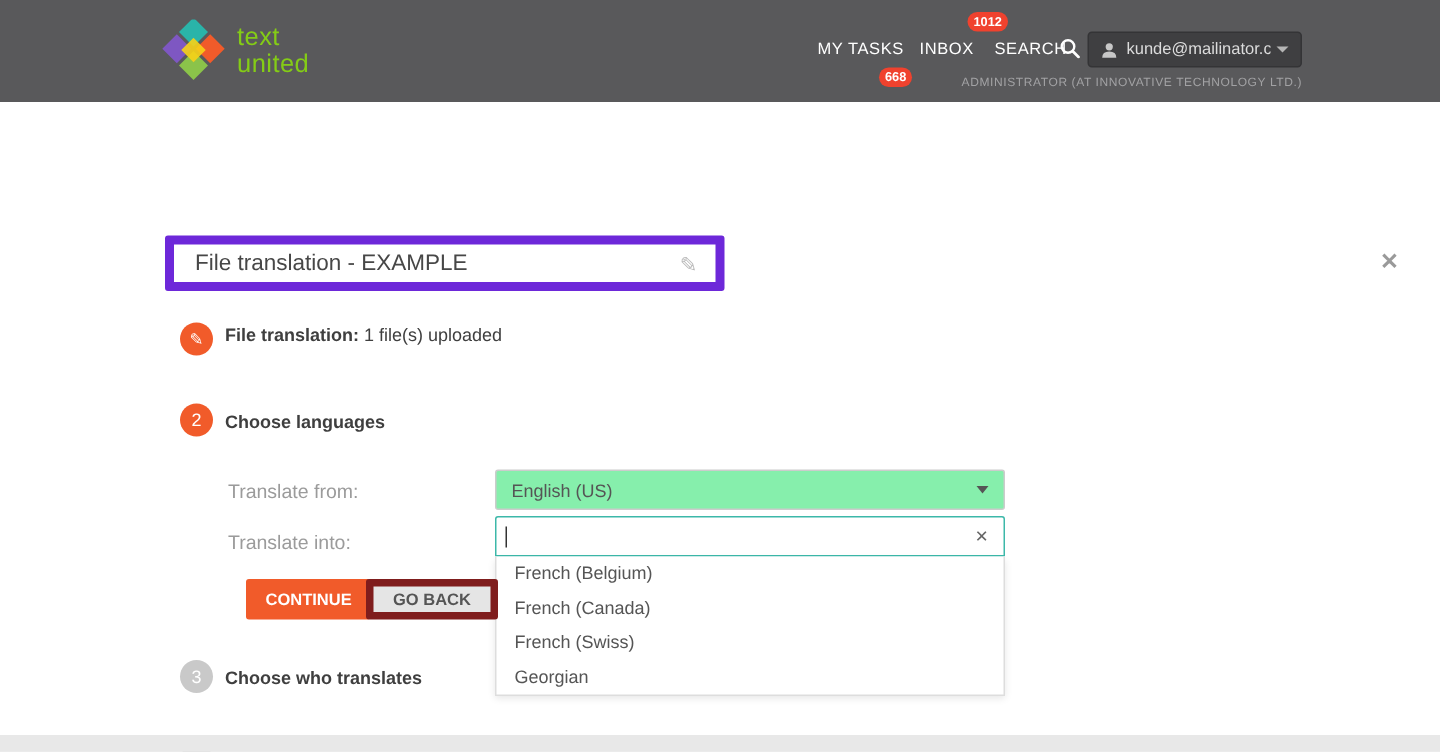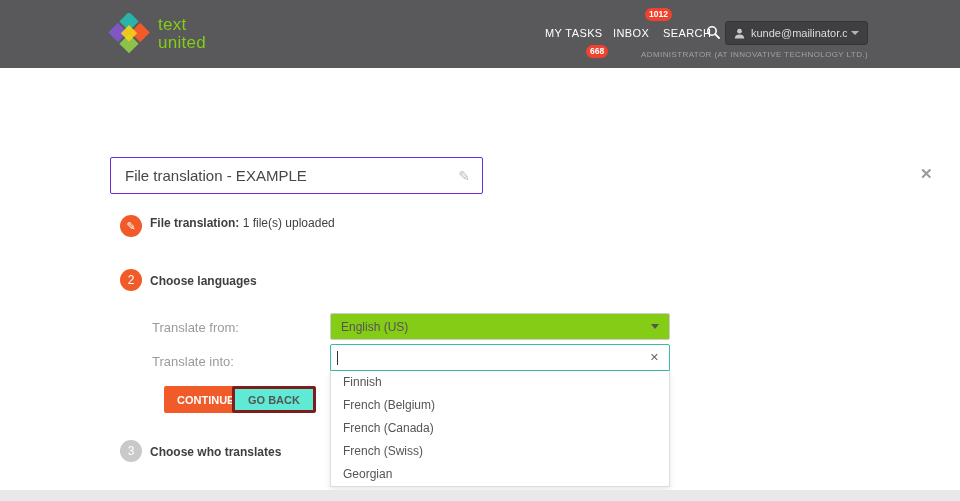--- a/index.html
+++ b/index.html
@@ -22,55 +22,55 @@
                  border:1px solid #343436; border-radius:3px; display:flex; align-items:center;
                  padding:0 8px; cursor:pointer; }
   .account-email { color:#dcdcdc; font-size:11px; margin-left:6px; flex:1; white-space:nowrap; overflow:hidden; }
   .caret-down { width:0; height:0; border-left:4px solid transparent; border-right:4px solid transparent;
                 border-top:4px solid #b5b5b5; margin-left:4px; }
   .role-text { position:absolute; right:92px; top:50px; font-size:8px; color:#a2a2a4; letter-spacing:0.4px; }
 
   
   .panel { position:absolute; top:68px; left:0; width:960px; height:422px; background:#ffffff; }
 
-  .title-box { position:absolute; left:110px; top:89px; width:373px; height:37px; border:1px solid #6d28d9;
+  .title-box { position:absolute; left:110px; top:89px; width:373px; height:37px; border:6px solid #6d28d9;
                border-radius:2px; background:#fff; display:flex; align-items:center; }
   .title-text { padding-left:14px; font-size:15px; color:#474747; flex:1; }
   .title-edit { width:36px; text-align:center; color:#b9b9b9; font-size:14px; cursor:pointer; }
 
   .close-x { position:absolute; left:920px; top:97px; color:#9a9a9a; font-size:15px; font-weight:bold; cursor:pointer; }
 
   .step-circle { position:absolute; width:22px; height:22px; border-radius:50%; color:#fff; font-size:12px;
                  display:flex; align-items:center; justify-content:center; }
   .step-orange { background:#f15b2a; }
   .step-gray   { background:#c9c9c9; }
   .step-label  { position:absolute; font-size:12px; color:#3f3f3f; }
   .bold { font-weight:bold; }
 
   .form-label { position:absolute; font-size:13px; color:#9b9b9b; }
 
   .select-box { position:absolute; left:330px; top:245px; width:340px; height:27px; border:1px solid #cccccc;
-                border-radius:2px; background:#84cc16; display:flex; align-items:center; padding:0 10px;
+                border-radius:2px; background:#86efac; display:flex; align-items:center; padding:0 10px;
                 font-size:12px; color:#555; cursor:pointer; }
   .select-caret { margin-left:auto; width:0; height:0; border-left:4px solid transparent;
                   border-right:4px solid transparent; border-top:5px solid #555; }
 
   .input-box { position:absolute; left:330px; top:276px; width:340px; height:27px; border:1px solid #3cb8a9;
                border-radius:2px 2px 0 0; background:#fff; display:flex; align-items:center; padding:0 10px 0 6px; }
   .text-cursor { width:1px; height:14px; background:#333; }
   .clear-x { margin-left:auto; color:#666; font-size:11px; cursor:pointer; }
 
   .dropdown-list { position:absolute; left:330px; top:303px; width:340px; background:#fff;
                    border:1px solid #ddd; border-top:none; box-shadow:0 2px 5px rgba(0,0,0,0.10); }
   .option { height:23px; line-height:23px; padding-left:12px; font-size:12px; color:#555; cursor:pointer; }
 
   .btn { position:absolute; top:318px; height:27px; font-size:11px; font-weight:bold; border-radius:2px;
          cursor:pointer; font-family:"Liberation Sans", sans-serif; }
   .btn-continue { left:152px; padding:4px 13px; background:#f15b2a; color:#fff; border:none;margin-left:12px; }
-  .btn-goback  { left:232px; padding:0 13px; background:#5eead4; color:#555; border:3px solid #7f1d1d; }
+  .btn-goback  { left:244px; padding:0 13px; background:#e5e5e5; color:#555; border:5px solid #7f1d1d; }
 
   .bottom-strip { position:absolute; left:0; bottom:0; width:960px; height:11px; background:#e8e8e8; }
 </style>
 </head>
 <body>
 
 <div class="screen">
 
   <div class="header">
 
@@ -142,21 +142,20 @@
     </div>
 
     <span class="form-label" style="left:152px; top:286px;">Translate into:</span>
     <div class="input-box">
       <span class="text-cursor"></span>
       <span></span>
       <span class="clear-x">✕</span>
     </div>
 
     <div class="dropdown-list">
-      <div class="option">Finnish</div>
       <div class="option">French (Belgium)</div>
       <div class="option">French (Canada)</div>
       <div class="option">French (Swiss)</div>
       <div class="option">Georgian</div>
     </div>
 
     <button class="btn btn-continue">CONTINUE</button>
     <button class="btn btn-goback">GO BACK</button>
 
     <div class="step-circle step-gray" style="left:120px; top:372px;">

